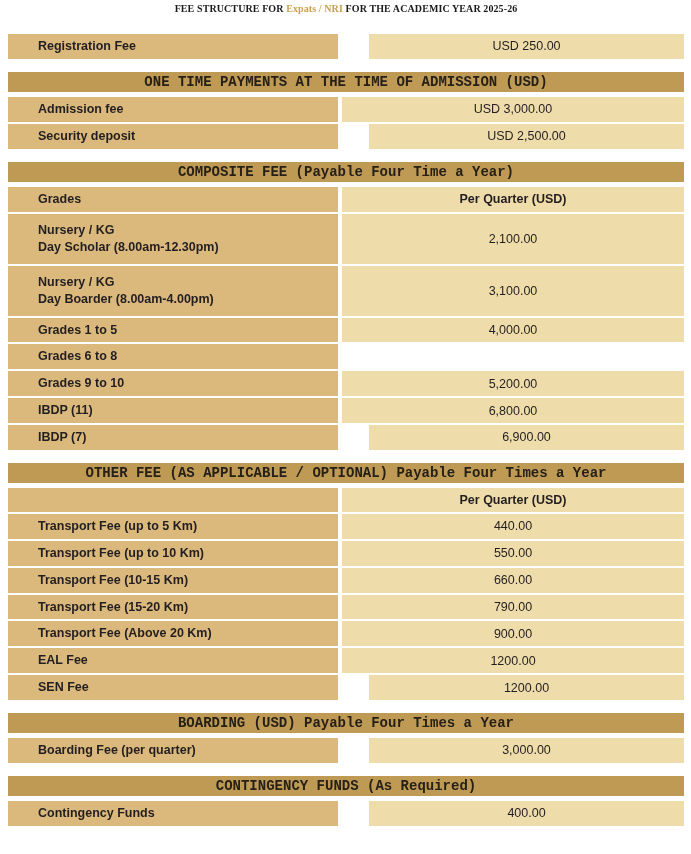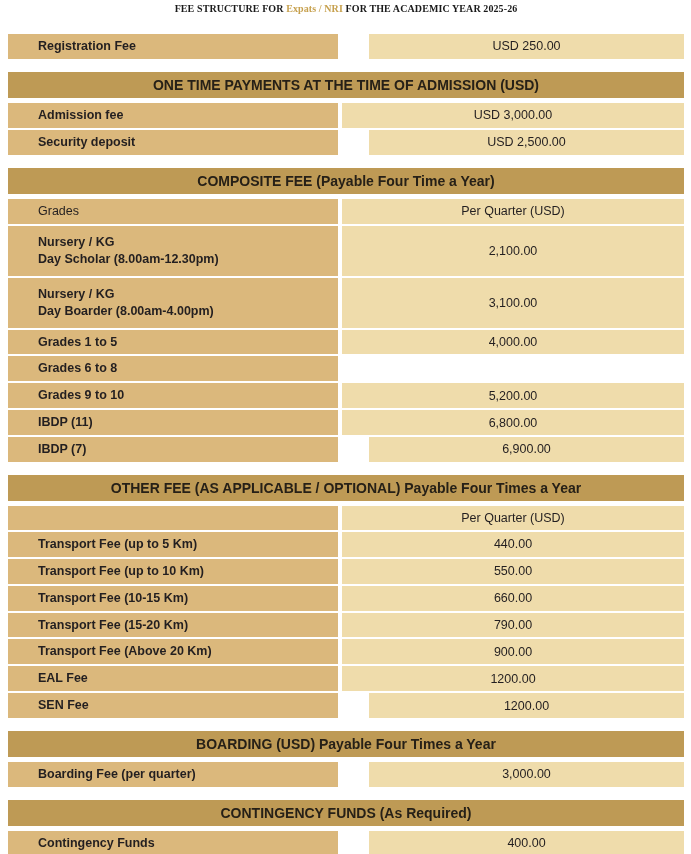--- a/index.html
+++ b/index.html
@@ -28,25 +28,26 @@
     margin-bottom:20px;
     letter-spacing:0.1px;
     white-space:nowrap;
     font-family:Liberation Serif, serif;
   }
   .doc-title .hl{color:var(--highlight);}
   .section{margin-bottom:13px;}
   .section:last-child{margin-bottom:0;}
   .section-header{
     background:var(--header-bg);
-    height:26px;
+    height:20px;
     display:flex;align-items:center;justify-content:center;
     font-weight:bold;font-size:14px;
     color:#262017;
     margin-bottom:5px;
+    font-family:Liberation Mono, monospace;
   }
   .row{
     display:flex;
     gap:4px;
     margin-bottom:2px;
   }
   .row:last-child{margin-bottom:0;gap:31px;}
   .cell{
     min-height:24px;
     display:flex;align-items:center;
@@ -62,21 +63,21 @@
   }
   .cell.value{
     flex:1;
     background:var(--value-bg);
     font-size:12.5px;
     justify-content:center;
     text-align:left;
     padding:4px 6px;
   }
   .row.tall .cell{min-height:50px;}
-  .row.col-header .cell{font-weight:normal;}
+  .row.col-header .cell{font-weight:bold;}
 </style>
 </head>
 <body>
 
 <div class="page">
 
   <div class="doc-title">
     <span>FEE STRUCTURE FOR </span><span class="hl">Expats / NRI</span><span> FOR THE ACADEMIC YEAR 2025-26</span>
   </div>
 

